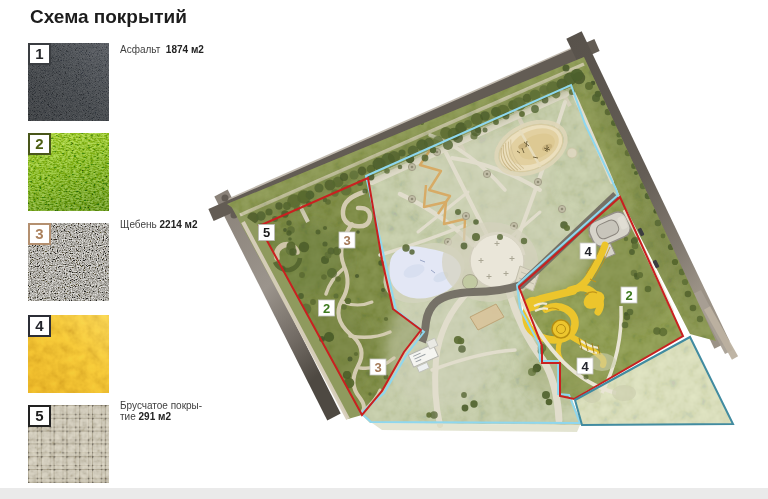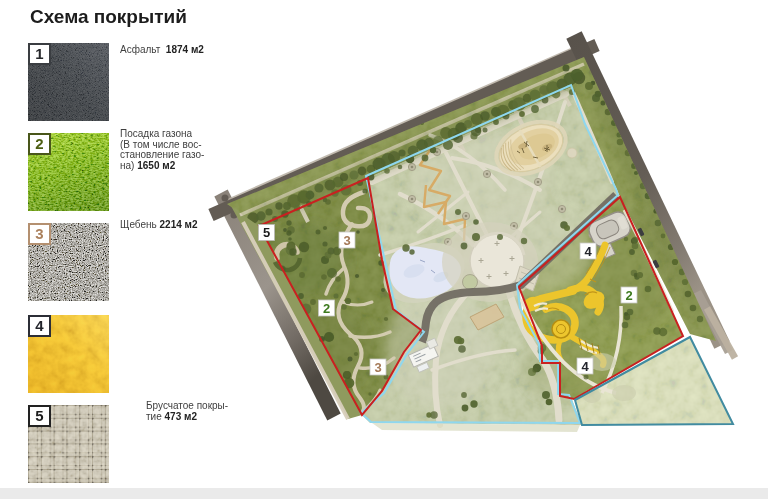--- a/index.html
+++ b/index.html
@@ -48,21 +48,20 @@
         <feTurbulence type="fractalNoise" baseFrequency="0.35 0.7" numOctaves="3" seed="3"></feTurbulence>
         <feColorMatrix type="matrix" values="1.5 0 0 0 -0.38 1.9 0 0 0 -0.3 0.7 0 0 0 -0.3 0 0 0 0 1"></feColorMatrix>
       </filter>
     </defs>
     <rect width="81" height="78" fill="url(#gg)"></rect>
     <rect width="81" height="78" filter="url(#gn)" opacity="0.5"></rect>
   </svg>
 
   <div class="numbox" style="top:132.5px;border:2px solid #49561a;color:#4d5f12;">2</div>
 
-  <div class="lbl" style="top:129px;">Посадка газона<br>(В том числе вос-<br>становление газо-<br>на) <b>1650 м2</b></div>
 
   <svg class="sw" style="top:222.5px" viewBox="0 0 81 78">
     <defs>
       <filter id="rn" x="0" y="0" width="1" height="1">
         <feTurbulence type="fractalNoise" baseFrequency="0.85" numOctaves="2" seed="11"></feTurbulence>
         <feColorMatrix type="matrix" values="2.1 0 0 0 -0.57 2.1 0 0 0 -0.58 2.1 0 0 0 -0.61 0 0 0 0 1"></feColorMatrix>
       </filter>
     </defs>
     <rect width="81" height="78" fill="#97948f"></rect>
     <rect width="81" height="78" filter="url(#rn)" opacity="0.75"></rect>
@@ -108,21 +107,21 @@
         <feTurbulence type="fractalNoise" baseFrequency="0.22" numOctaves="2" seed="17"></feTurbulence>
         <feColorMatrix type="matrix" values="1.4 0 0 0 -0.2 1.35 0 0 0 -0.22 1.2 0 0 0 -0.25 0 0 0 0 1"></feColorMatrix>
       </filter>
     </defs>
     <rect width="81" height="78" fill="url(#pv)"></rect>
     <rect width="81" height="78" filter="url(#pn)" opacity="0.18"></rect>
   </svg>
 
   <div class="numbox" style="top:404.5px;border:2px solid #222;color:#1d1d1d;">5</div>
 
-  <div class="lbl" style="top:401px;margin-left:26px;">Брусчатое покры-<br>тие <b>473 м2</b></div>
+  <div class="lbl" style="top:401px;">Брусчатое покры-<br>тие <b>291 м2</b></div>
 
   <div style="position:absolute;left:0;top:487.5px;width:768px;height:11.5px;background:#eaeaea;"></div>
 
   <svg id="map" style="position:absolute;left:0;top:0" width="768" height="499" viewBox="0 0 768 499">
 <defs>
   <linearGradient id="rrg" x1="0" y1="0" x2="0.45" y2="1">
     <stop offset="0" stop-color="#58524b"></stop>
           <stop offset="0.55" stop-color="#645d55"></stop>
           <stop offset="0.85" stop-color="#847c72"></stop>
           <stop offset="1" stop-color="#9b9286"></stop>

